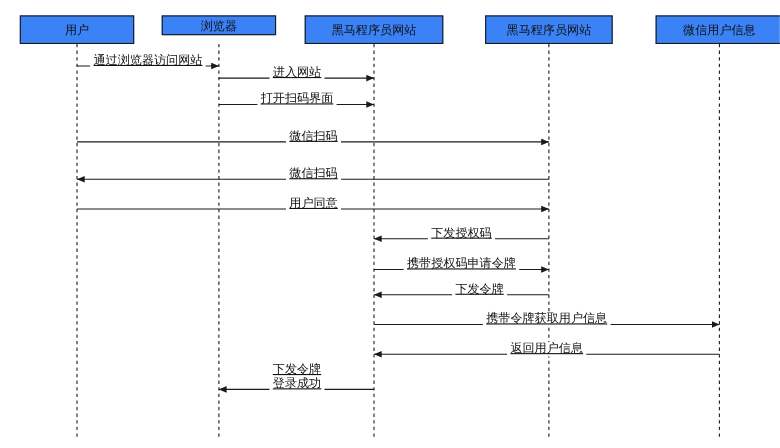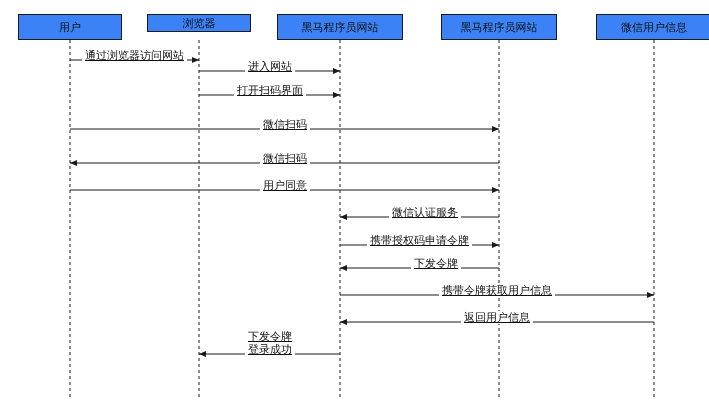--- a/index.html
+++ b/index.html
@@ -98,20 +98,20 @@
         <span>微信用户信息</span>
       </div>
     </div>
   <div id="labels">
       <div class="msg-label" style="left: 82px; top: 49px;"><span>通过浏览器访问网站</span></div>
       <div class="msg-label" style="left: 245px; top: 60px;"><span>进入网站</span></div>
       <div class="msg-label" style="left: 234px; top: 84px;"><span>打开扫码界面</span></div>
       <div class="msg-label" style="left: 260px; top: 118px;"><span>微信扫码</span></div>
       <div class="msg-label" style="left: 260px; top: 152px;"><span>微信扫码</span></div>
       <div class="msg-label" style="left: 260px; top: 179px;"><span>用户同意</span></div>
-      <div class="msg-label" style="left: 389px; top: 206px;"><span>微信认证服务</span></div>
+      <div class="msg-label" style="left: 389px; top: 206px;"><span>下发授权码</span></div>
       <div class="msg-label" style="left: 367px; top: 234px;"><span>携带授权码申请令牌</span></div>
       <div class="msg-label" style="left: 395px; top: 257px; margin-left: 16px;"><span>下发令牌</span></div>
       <div class="msg-label" style="left: 439px; top: 284px;"><span>携带令牌获取用户信息</span></div>
       <div class="msg-label" style="left: 461px; top: 311px;"><span>返回用户信息</span></div>
       <div class="msg-label" style="left: 245px; top: 330px;"><span>下发令牌</span><br><span>登录成功</span></div>
     </div>
 </div>
 
 </body></html>

